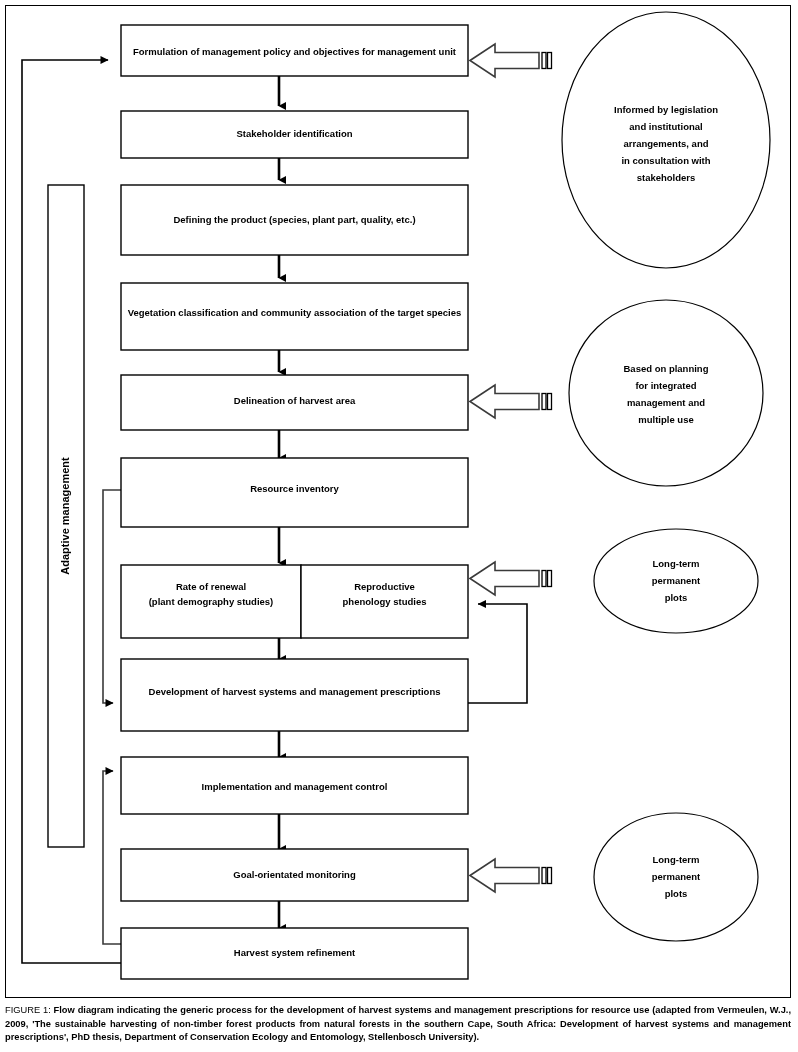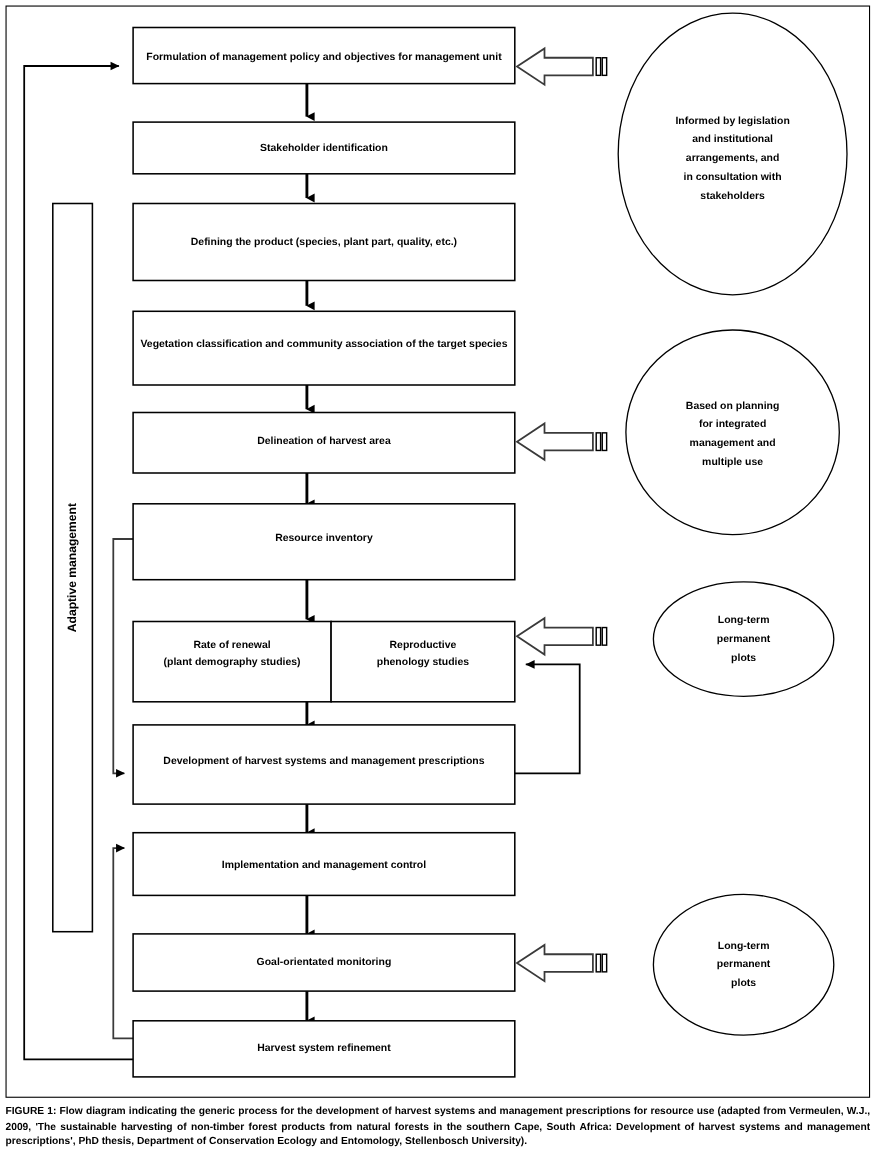--- a/index.html
+++ b/index.html
@@ -102,21 +102,21 @@
     position: absolute;
     left: 5px;
     top: 1004px;
     width: 786px;
     font-size: 9.3px;
     line-height: 13.6px;
     text-align: justify;
     font-weight: bold;
     color: #000;
   }
-  #caption .cap-lead { font-weight: bold; }
+  #caption .cap-lead { font-weight: normal; }
 </style>
 </head>
 <body>
 
 <div id="page">
 
   <div id="figure-frame"></div>
 
   <svg id="diagram-svg" viewBox="0 0 798 1052" xmlns="http://www.w3.org/2000/svg">
 

